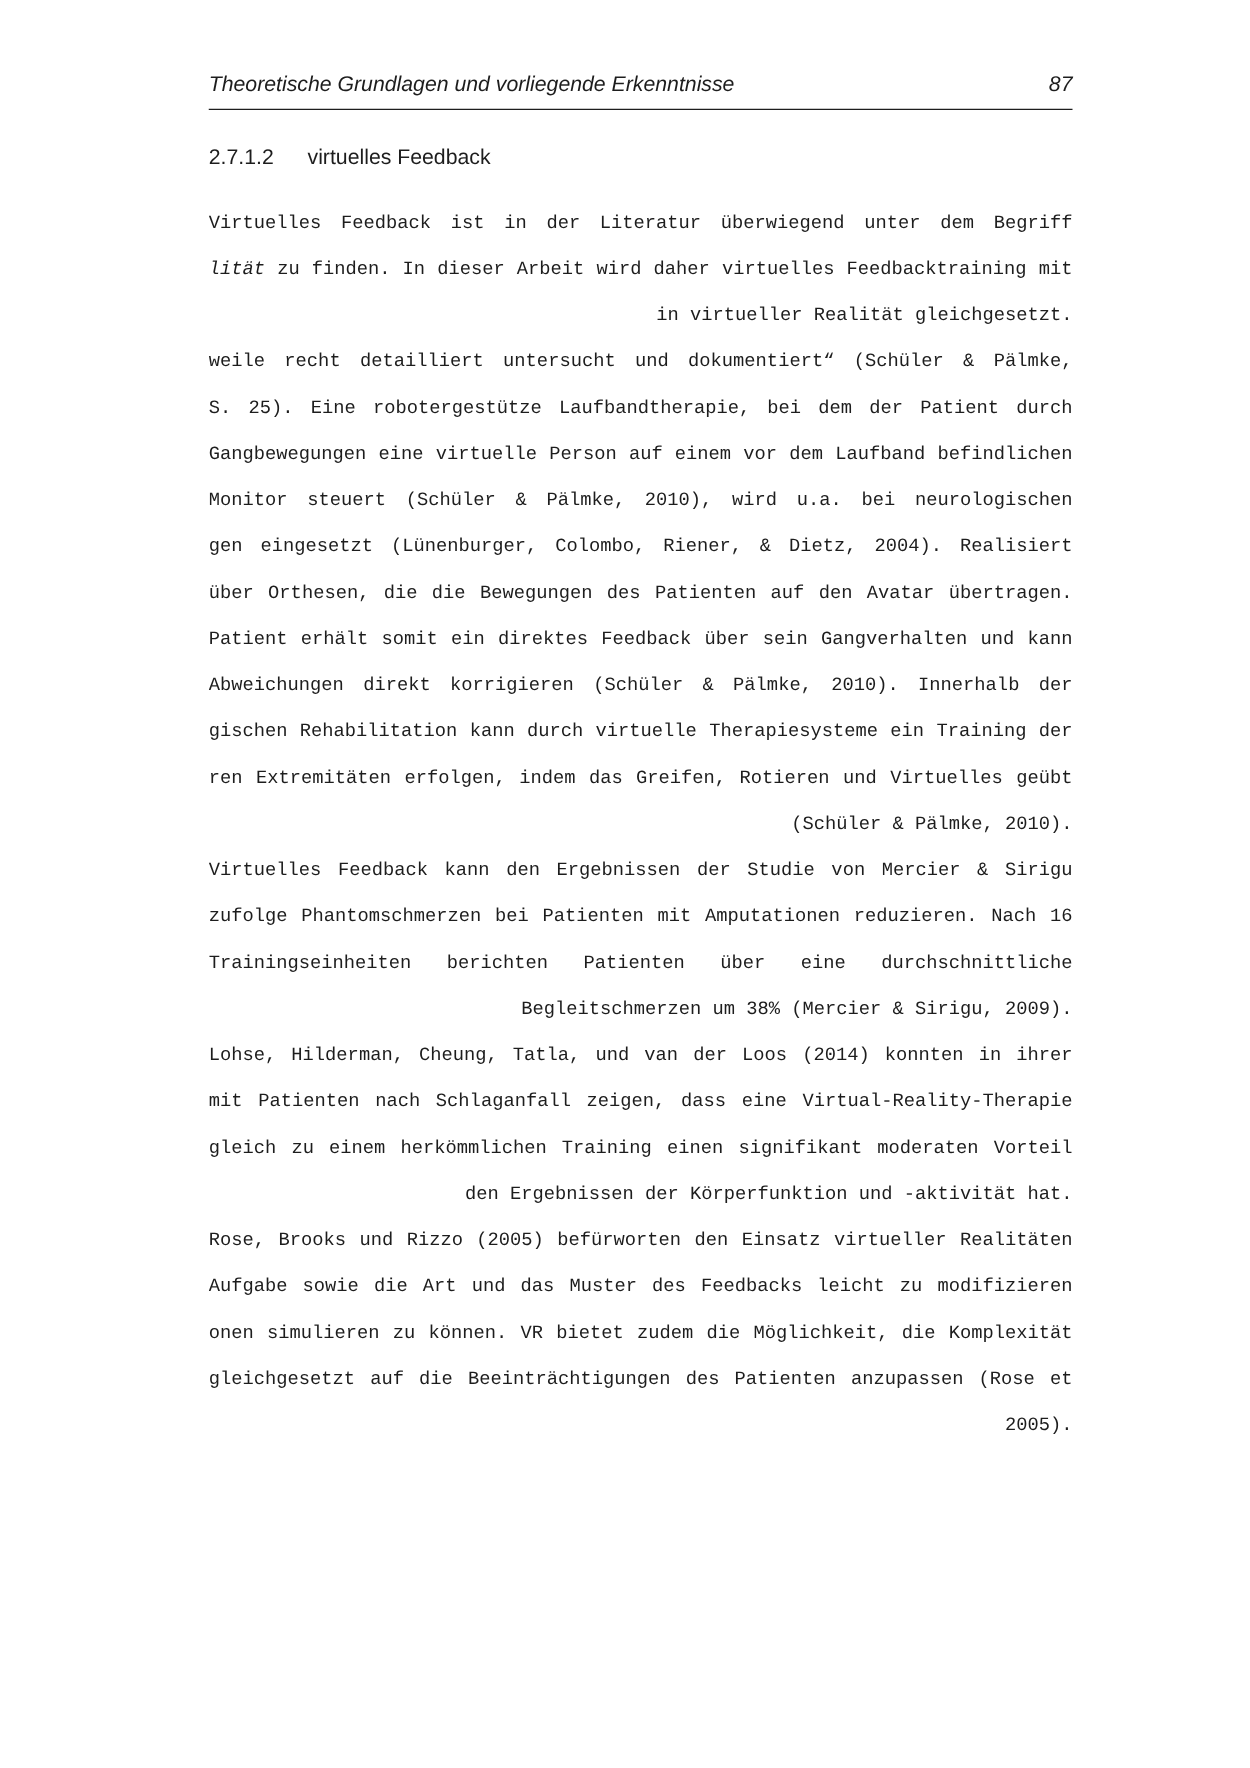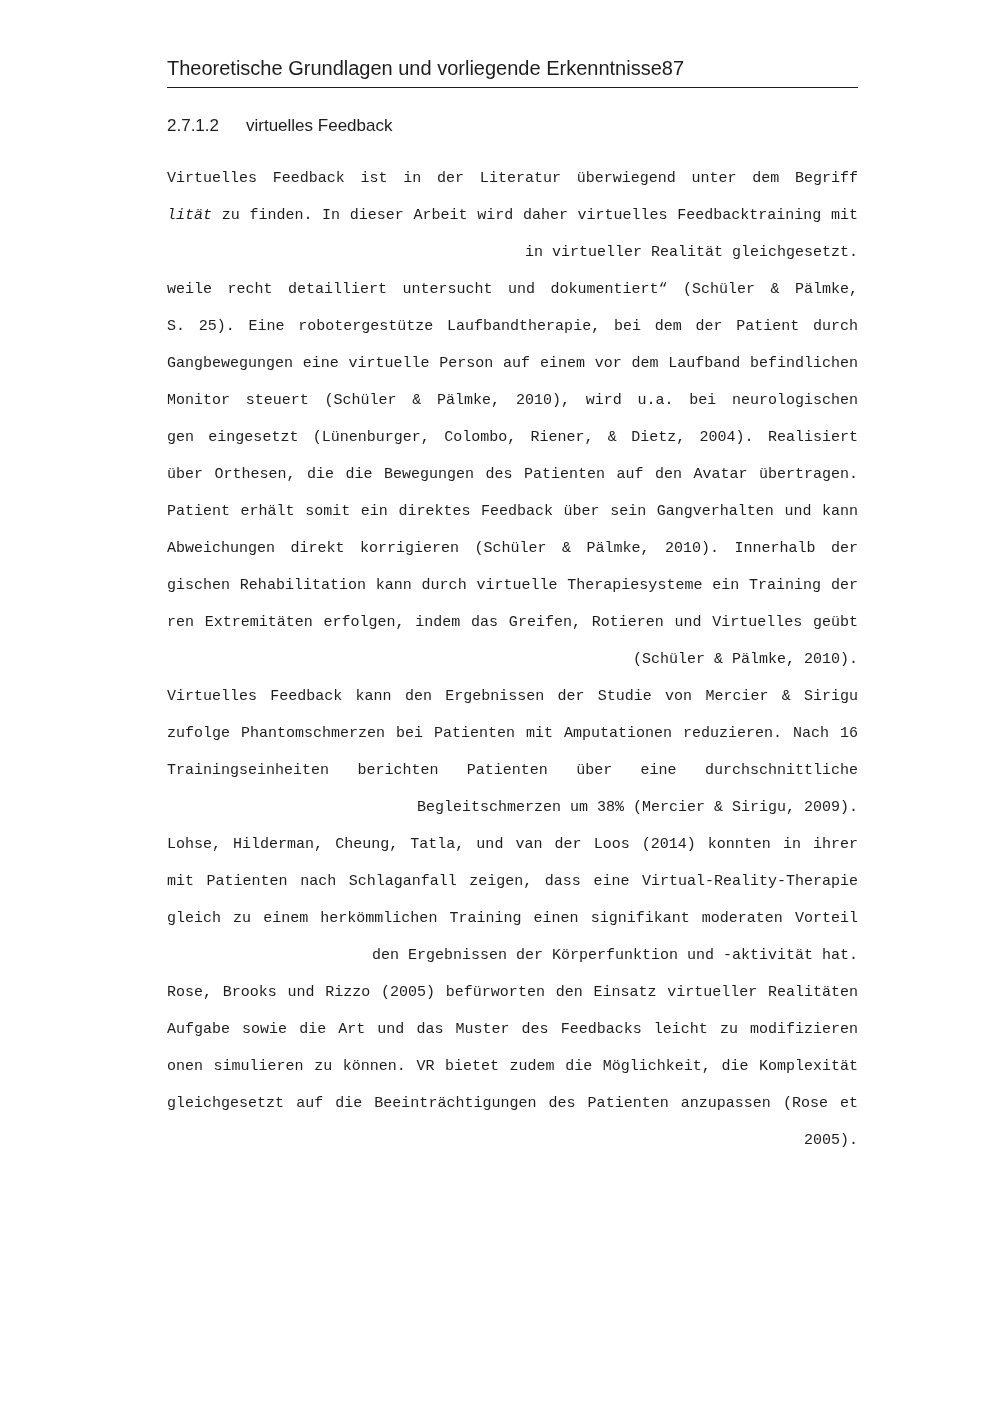--- a/index.html
+++ b/index.html
@@ -15,23 +15,24 @@
     font-family: "Liberation Sans", "DejaVu Sans", sans-serif;
     color: #1d1d1d;
     overflow: hidden;
   }
   .header-row {
     position: absolute;
     left: 167px;
     top: 58px;
     width: 691px;
     display: flex;
-    justify-content: flex-start;
+    justify-content: space-between;
     align-items: baseline;
-    font-size: 20px;
+    font-style: italic;
+    font-size: 17px;
     line-height: 20px;
   }
   .header-rule {
     position: absolute;
     left: 167px;
     top: 87px;
     width: 691px;
     border-top: 1.5px solid #1d1d1d;
   }
   .section-heading {

